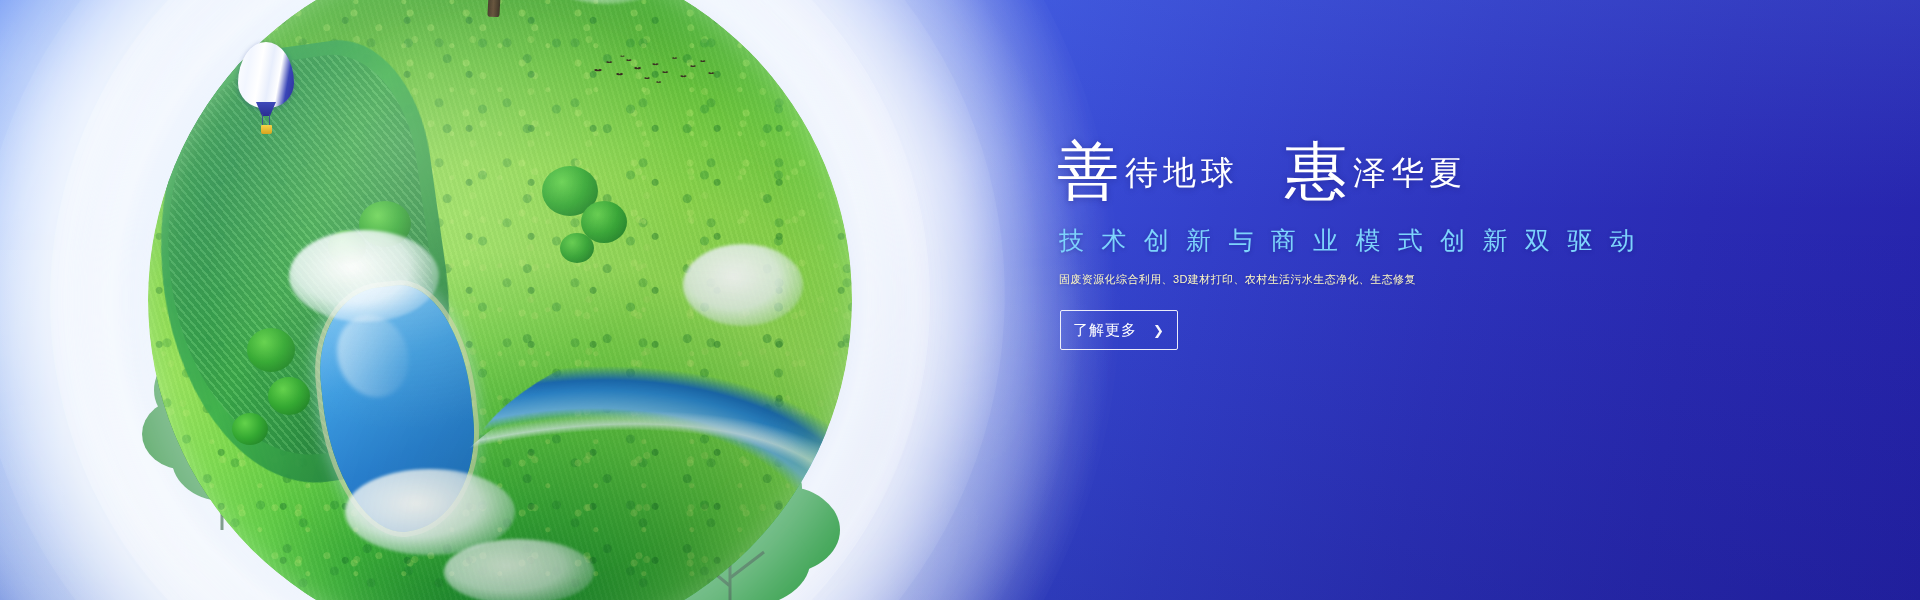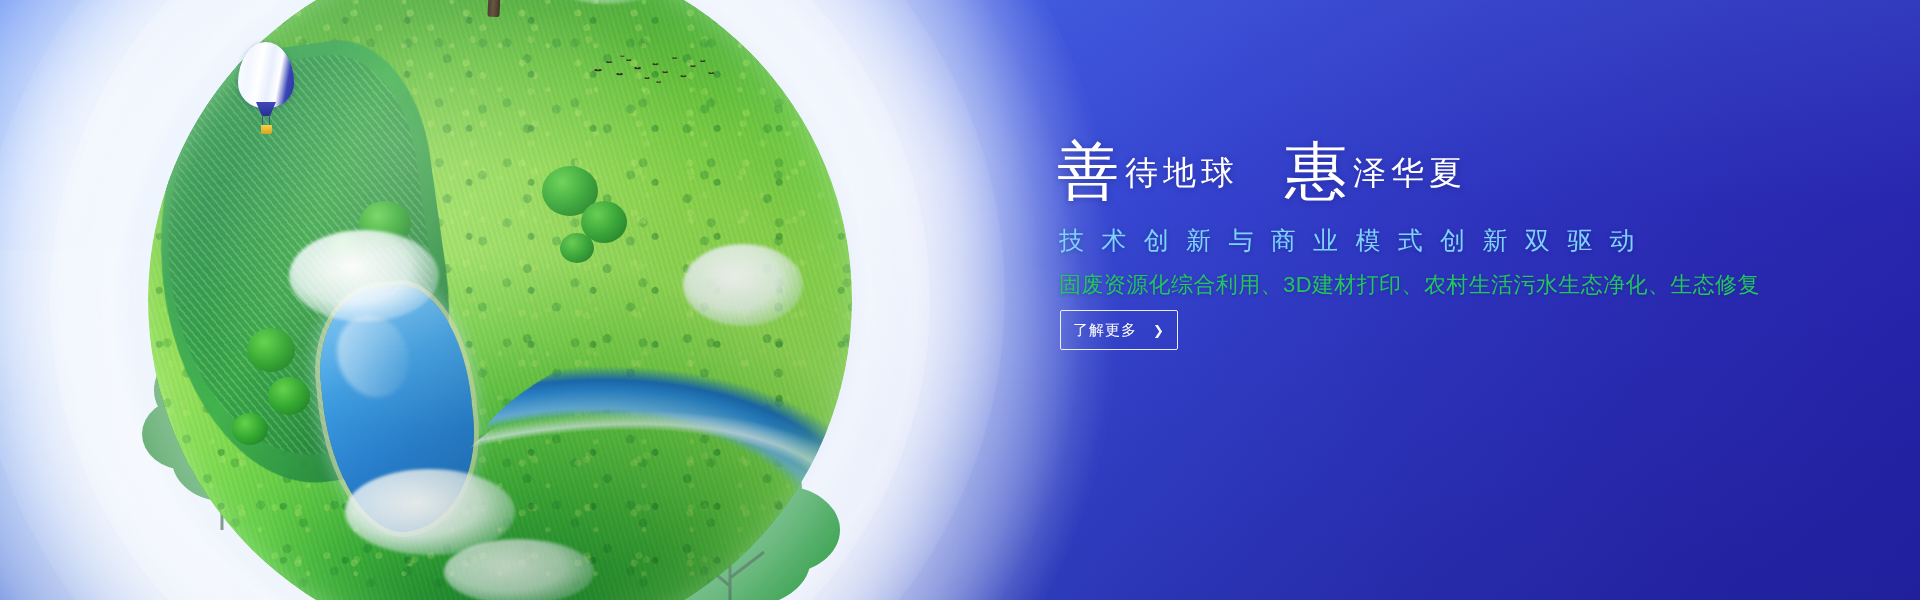--- a/index.html
+++ b/index.html
@@ -285,23 +285,23 @@
   .subtitle {
     position:absolute; left:2px; top:228px;
     font-size:25px; line-height:1;
     letter-spacing:5.2px;
     color:#7dd3fc;
     white-space:nowrap;
     text-shadow:0 1px 4px rgba(20,20,100,.35);
   }
   .desc {
     position:absolute; left:2px; top:274px;
-    font-size:22px; line-height:1;
+    font-size:11px; line-height:1;
     letter-spacing:.4px;
-    color:#22c55e;
+    color:#fef9c3;
     white-space:nowrap;
     text-shadow:0 1px 3px rgba(20,20,100,.30);
   }
   .cta {
     position:absolute; left:3px; top:310px;
     width:118px; height:40px;
     display:flex; align-items:center; justify-content:center;
     gap:16px;
     border:1px solid rgba(255,255,255,.90);
     border-radius:2px;

